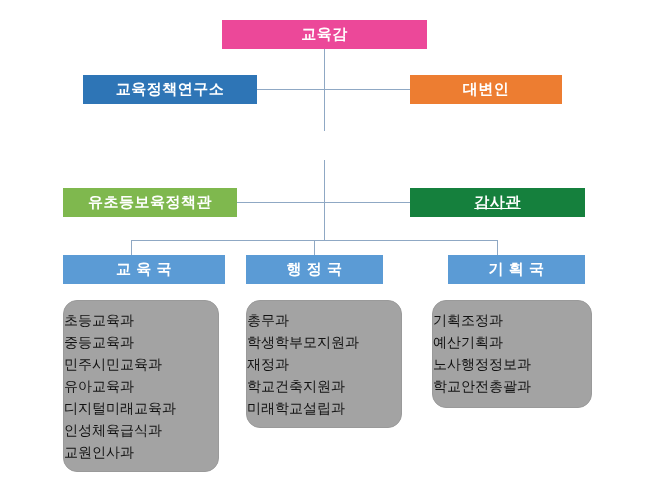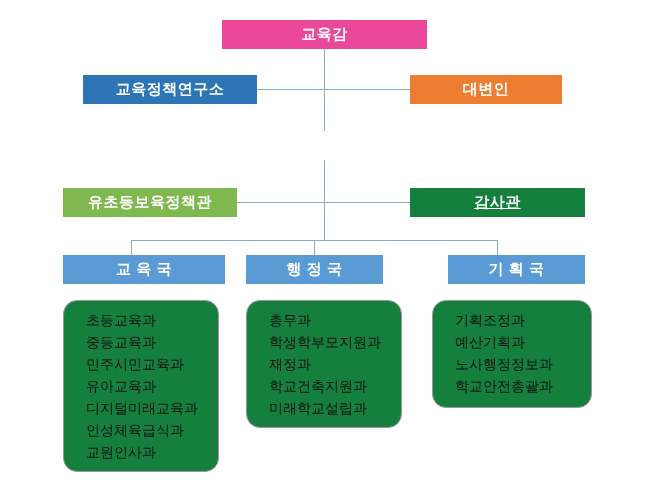--- a/index.html
+++ b/index.html
@@ -41,24 +41,24 @@
   .n-early   { left:63px;  top:188px; width:174px; height:29px; }
   .n-audit   { left:410px; top:188px; width:175px; height:29px; }
   .n-bur1    { left:63px;  top:255px; width:162px; height:29px; }
   .n-bur2    { left:246px; top:255px; width:137px; height:29px; }
   .n-bur3    { left:429px; top:255px; width:137px; height:29px;margin-left:19px; }
 
   
   .dept-panel {
     position: absolute;
     box-sizing: border-box;
-    background: #15803d;
+    background: #a3a3a3;
     border: 1px solid #9a9a9a;
     border-radius: 14px;
-    padding: 8px 6px 6px 22px;
+    padding: 8px 6px 6px 0;
     font-size: 14px;
     color: #111111;
     line-height: 22px;
   }
   .p-1 { left:63px;  top:300px; width:156px; height:172px; }
   .p-2 { left:246px; top:300px; width:156px; height:128px; }
   .p-3 { left:432px; top:300px; width:160px; height:108px; }
   .dept-item { white-space: nowrap; }
 
   

